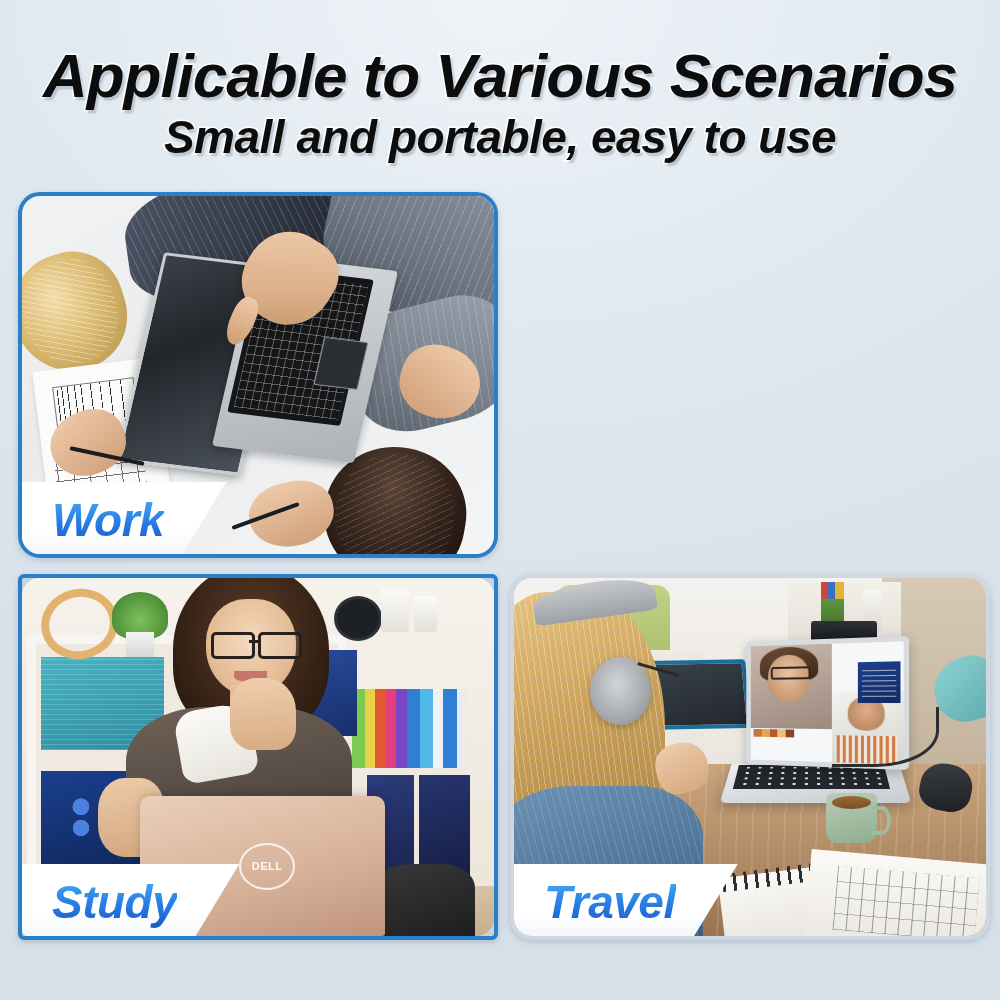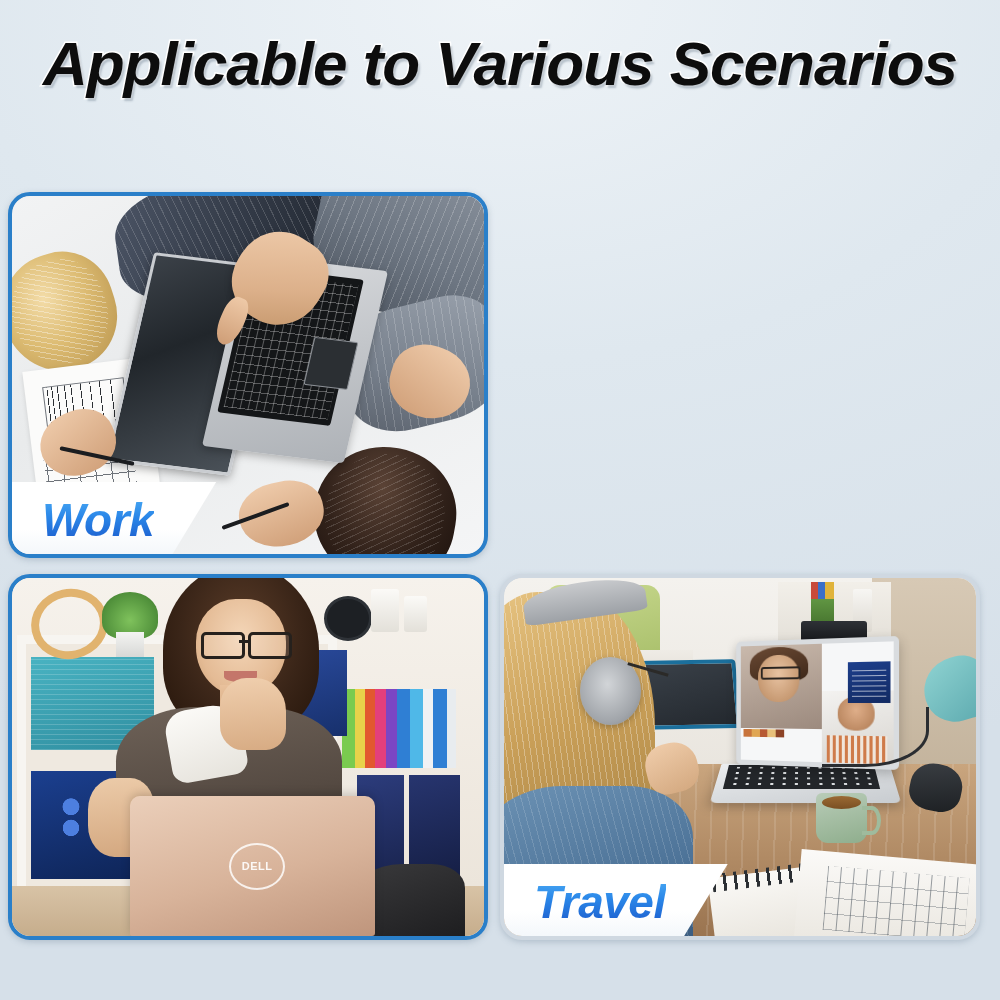--- a/index.html
+++ b/index.html
@@ -8,49 +8,49 @@
     font-family:"Liberation Sans",sans-serif;
     background:
       radial-gradient(ellipse 120% 80% at 50% 0%, #eef3f7 0%, #dfe8ef 45%, #d6e0e9 100%),
       #dce5ec;
   }
   .page{position:relative;width:1000px;height:1000px;}
 
   
   .header{position:absolute;left:0;top:0;width:1000px;height:185px;text-align:center;}
   .headline{
-    margin:0;padding-top:32px;
+    margin:0;padding-top:44px;
     font-size:62px;font-weight:bold;font-style:italic;
     letter-spacing:-1px;color:#0d0d0d;line-height:1.02;
     -webkit-text-stroke:3px #ffffff;
     paint-order:stroke fill;
     text-shadow:2px 3px 2px rgba(120,135,150,.45);
     white-space:nowrap;
   }
   .subhead{
     margin:0;padding-top:6px;
     font-size:46px;font-weight:bold;font-style:italic;
     letter-spacing:-.5px;color:#0d0d0d;line-height:1.05;
     -webkit-text-stroke:3px #ffffff;
     paint-order:stroke fill;
     text-shadow:2px 3px 2px rgba(120,135,150,.45);
     white-space:nowrap;
   }
 
   
-  .grid{position:absolute;left:8px;top:192px;width:964px;height:790px;text-align:right;}
+  .grid{position:absolute;left:18px;top:192px;width:964px;height:790px;text-align:right;}
   .card{
     position:absolute;width:472px;height:358px;
     border:4px solid #2a7fc9;border-radius:22px;
     background:#c8d3dd;overflow:hidden;
     box-shadow:0 2px 6px rgba(110,130,150,.35);
   }
   .card.c0{left:0;top:0;}
   .card.c1{left:492px;top:0;}
-  .card.c2{left:0;top:382px;}
+  .card.c2{left:0;top:382px;border-radius:6px;}
   .card.c3{left:492px;top:382px;}
   .card.c3{border-color:#cfd8e1;}
 
   .photo{position:absolute;inset:0;overflow:hidden;border-radius:18px;}
 
   
   .ribbon{
     position:absolute;left:-4px;bottom:-4px;height:76px;
     background:linear-gradient(180deg,#ffffff 0%,#ffffff 62%,#f2f6fa 100%);
     border-bottom-left-radius:20px;
@@ -405,20 +405,21 @@
     border-right:3px solid #2a2d31;border-bottom:3px solid #2a2d31;
     border-radius:0 0 60% 0;}
 </style>
 </head>
 <body>
 
 <div class="page">
 
   <div class="header">
     <div class="headline">Applicable to Various Scenarios</div>
+    <div class="subhead">Small and portable, easy to use</div>
   </div>
 
   <div class="grid">
 
     <div class="card c0">
       <div class="photo work">
         <div class="w-suit-a"></div>
         <div class="w-suit-b"></div>
         <div class="w-suit-c"></div>
         <div class="w-head-blonde"></div>
@@ -468,20 +469,23 @@
         <div class="s-glass-br"></div>
         <div class="s-smile"></div>
         <div class="s-neck"></div>
         <div class="s-top"></div>
         <div class="s-tank"></div>
         <div class="s-arm"></div>
         <div class="s-arm-l"></div>
         <div class="s-knee"></div>
         <div class="s-laptop"></div>
         <div class="s-dell">DELL</div>
+      </div>
+      <div class="ribbon">
+        <span class="ribbon-text">Study</span>
       </div>
     </div>
 
     <div class="card c3">
       <div class="photo contact">
         <div class="k-wall"></div>
         <div class="k-wall-beige"></div>
         <div class="k-pillow"></div>
         <div class="k-bench"></div>
         <div class="k-shelf"></div>

